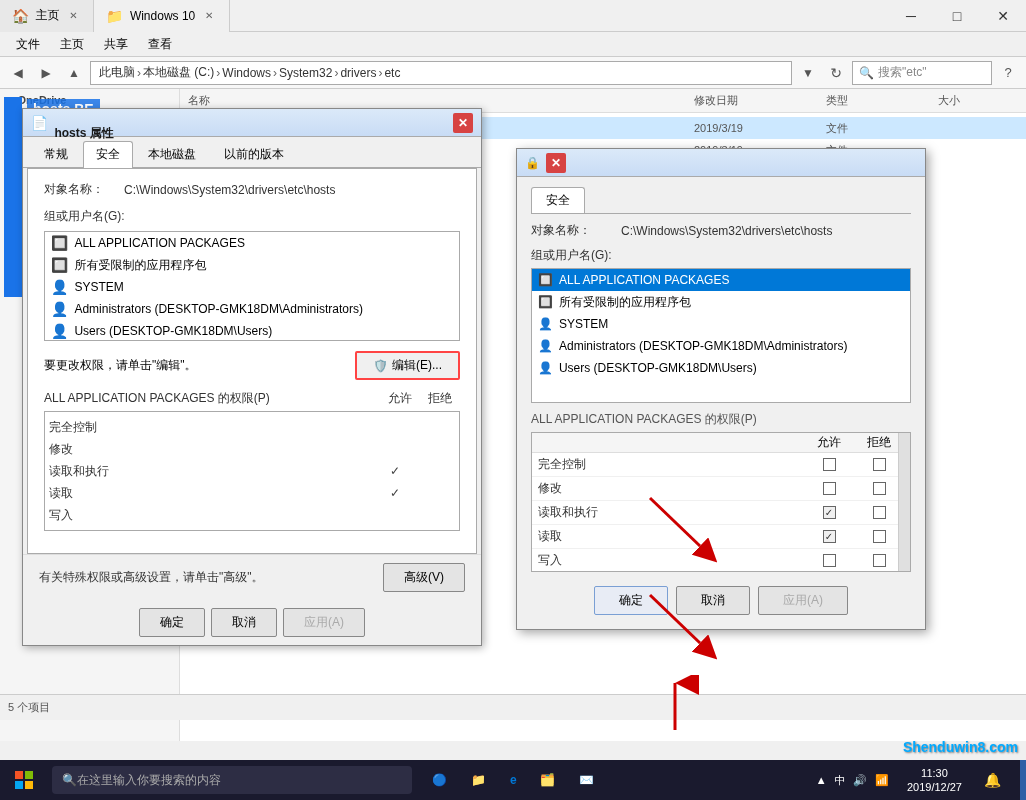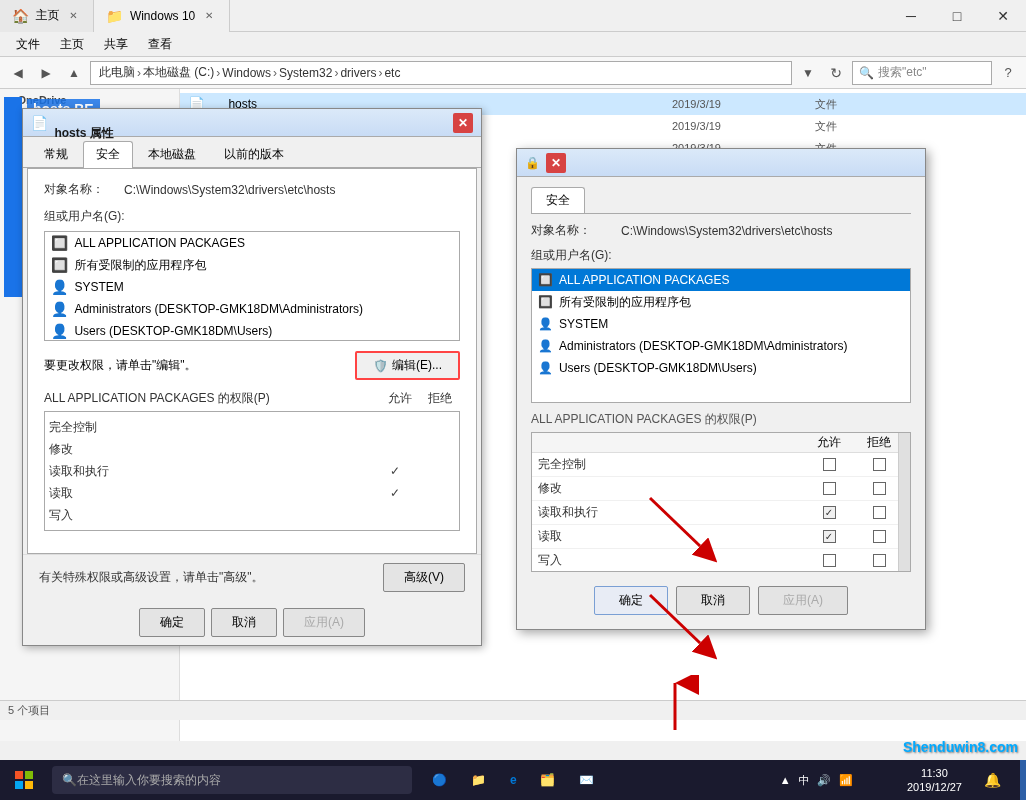--- a/index.html
+++ b/index.html
@@ -55,21 +55,20 @@
       padding-right: 10px;
       color: white;
       font-size: 11px;
     }
     .taskbar-clock {
       text-align: center;
       color: white;
       font-size: 11px;
       line-height: 1.3;
       padding: 0 8px;
-      margin-left: 36px;
     }
     .taskbar-app {
       height: 32px;
       padding: 0 12px;
       display: flex;
       align-items: center;
       gap: 6px;
       color: white;
       font-size: 12px;
       border-radius: 3px;
@@ -262,34 +261,34 @@
     .col-type { width: 100px; }
     .col-size { width: 80px; }
     .file-list {
       padding: 4px 0;
     }
     .file-item {
       height: 22px;
       display: flex;
       align-items: center;
       padding: 0 8px;
-      gap: 23px;
+      gap: 12px;
       cursor: pointer;
       font-size: 12px;
     }
     .file-item.selected { background: #cce8ff; }
     .file-icon { font-size: 14px; }
     .file-name { flex: 1; }
     .file-date { width: 120px; font-size: 11px; color: #555; }
     .file-type { width: 100px; font-size: 11px; color: #555; }
     .file-size { width: 80px; font-size: 11px; color: #555; text-align: right; }
 
     
     .status-bar {
-      height: 20px;
+      height: 26px;
       background: #f0f0f0;
       border-top: 1px solid #ccc;
       display: flex;
       align-items: center;
       padding: 0 8px;
       font-size: 11px;
       color: #555;
       position: absolute;
       bottom: 40px;
       left: 0;
@@ -765,20 +764,26 @@
         <span>▾</span>
         <span>此电脑</span>
       </div>
       <div class="sidebar-item">
         <span>🌐</span>
         <span>网络</span>
       </div>
     </div>
 
     <div class="main-panel">
+      <div class="main-panel-header">
+        <span class="col-name col-header">名称</span>
+        <span class="col-date col-header">修改日期</span>
+        <span class="col-type col-header">类型</span>
+        <span class="col-size col-header">大小</span>
+      </div>
       <div class="file-list">
         <div class="file-item selected">
           <span class="file-icon">📄</span>
           <span class="file-name">hosts</span>
           <span class="file-date">2019/3/19</span>
           <span class="file-type">文件</span>
           <span class="file-size"></span>
         </div>
         <div class="file-item">
           <span class="file-icon">📄</span>

